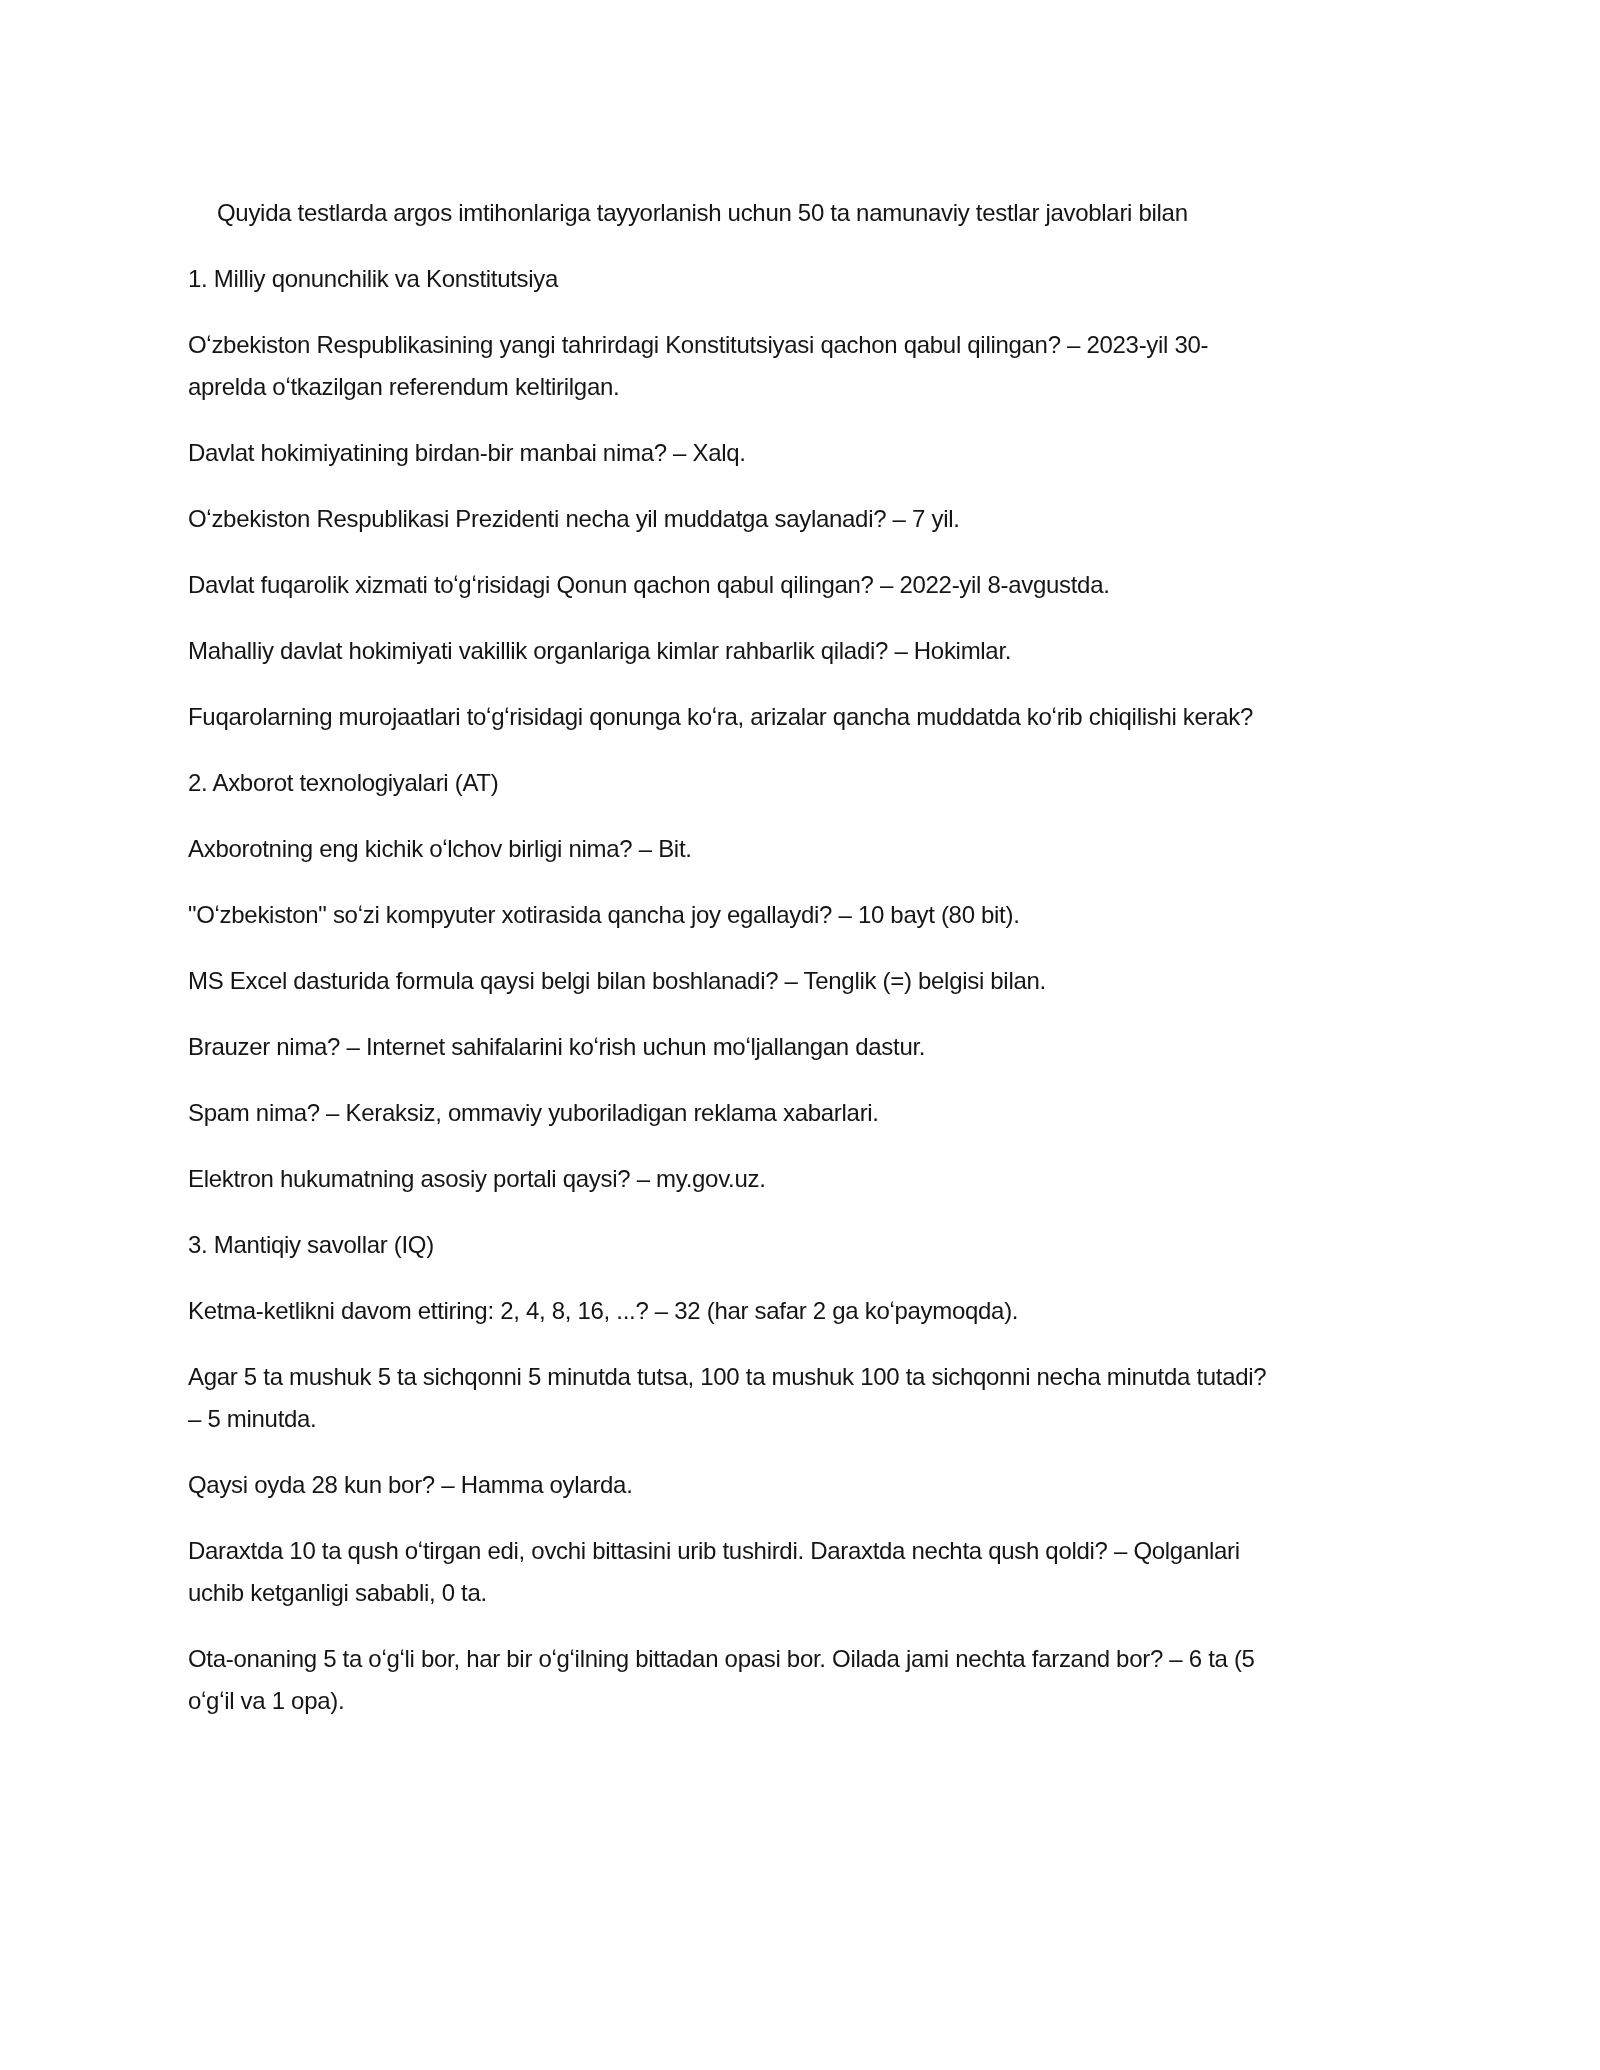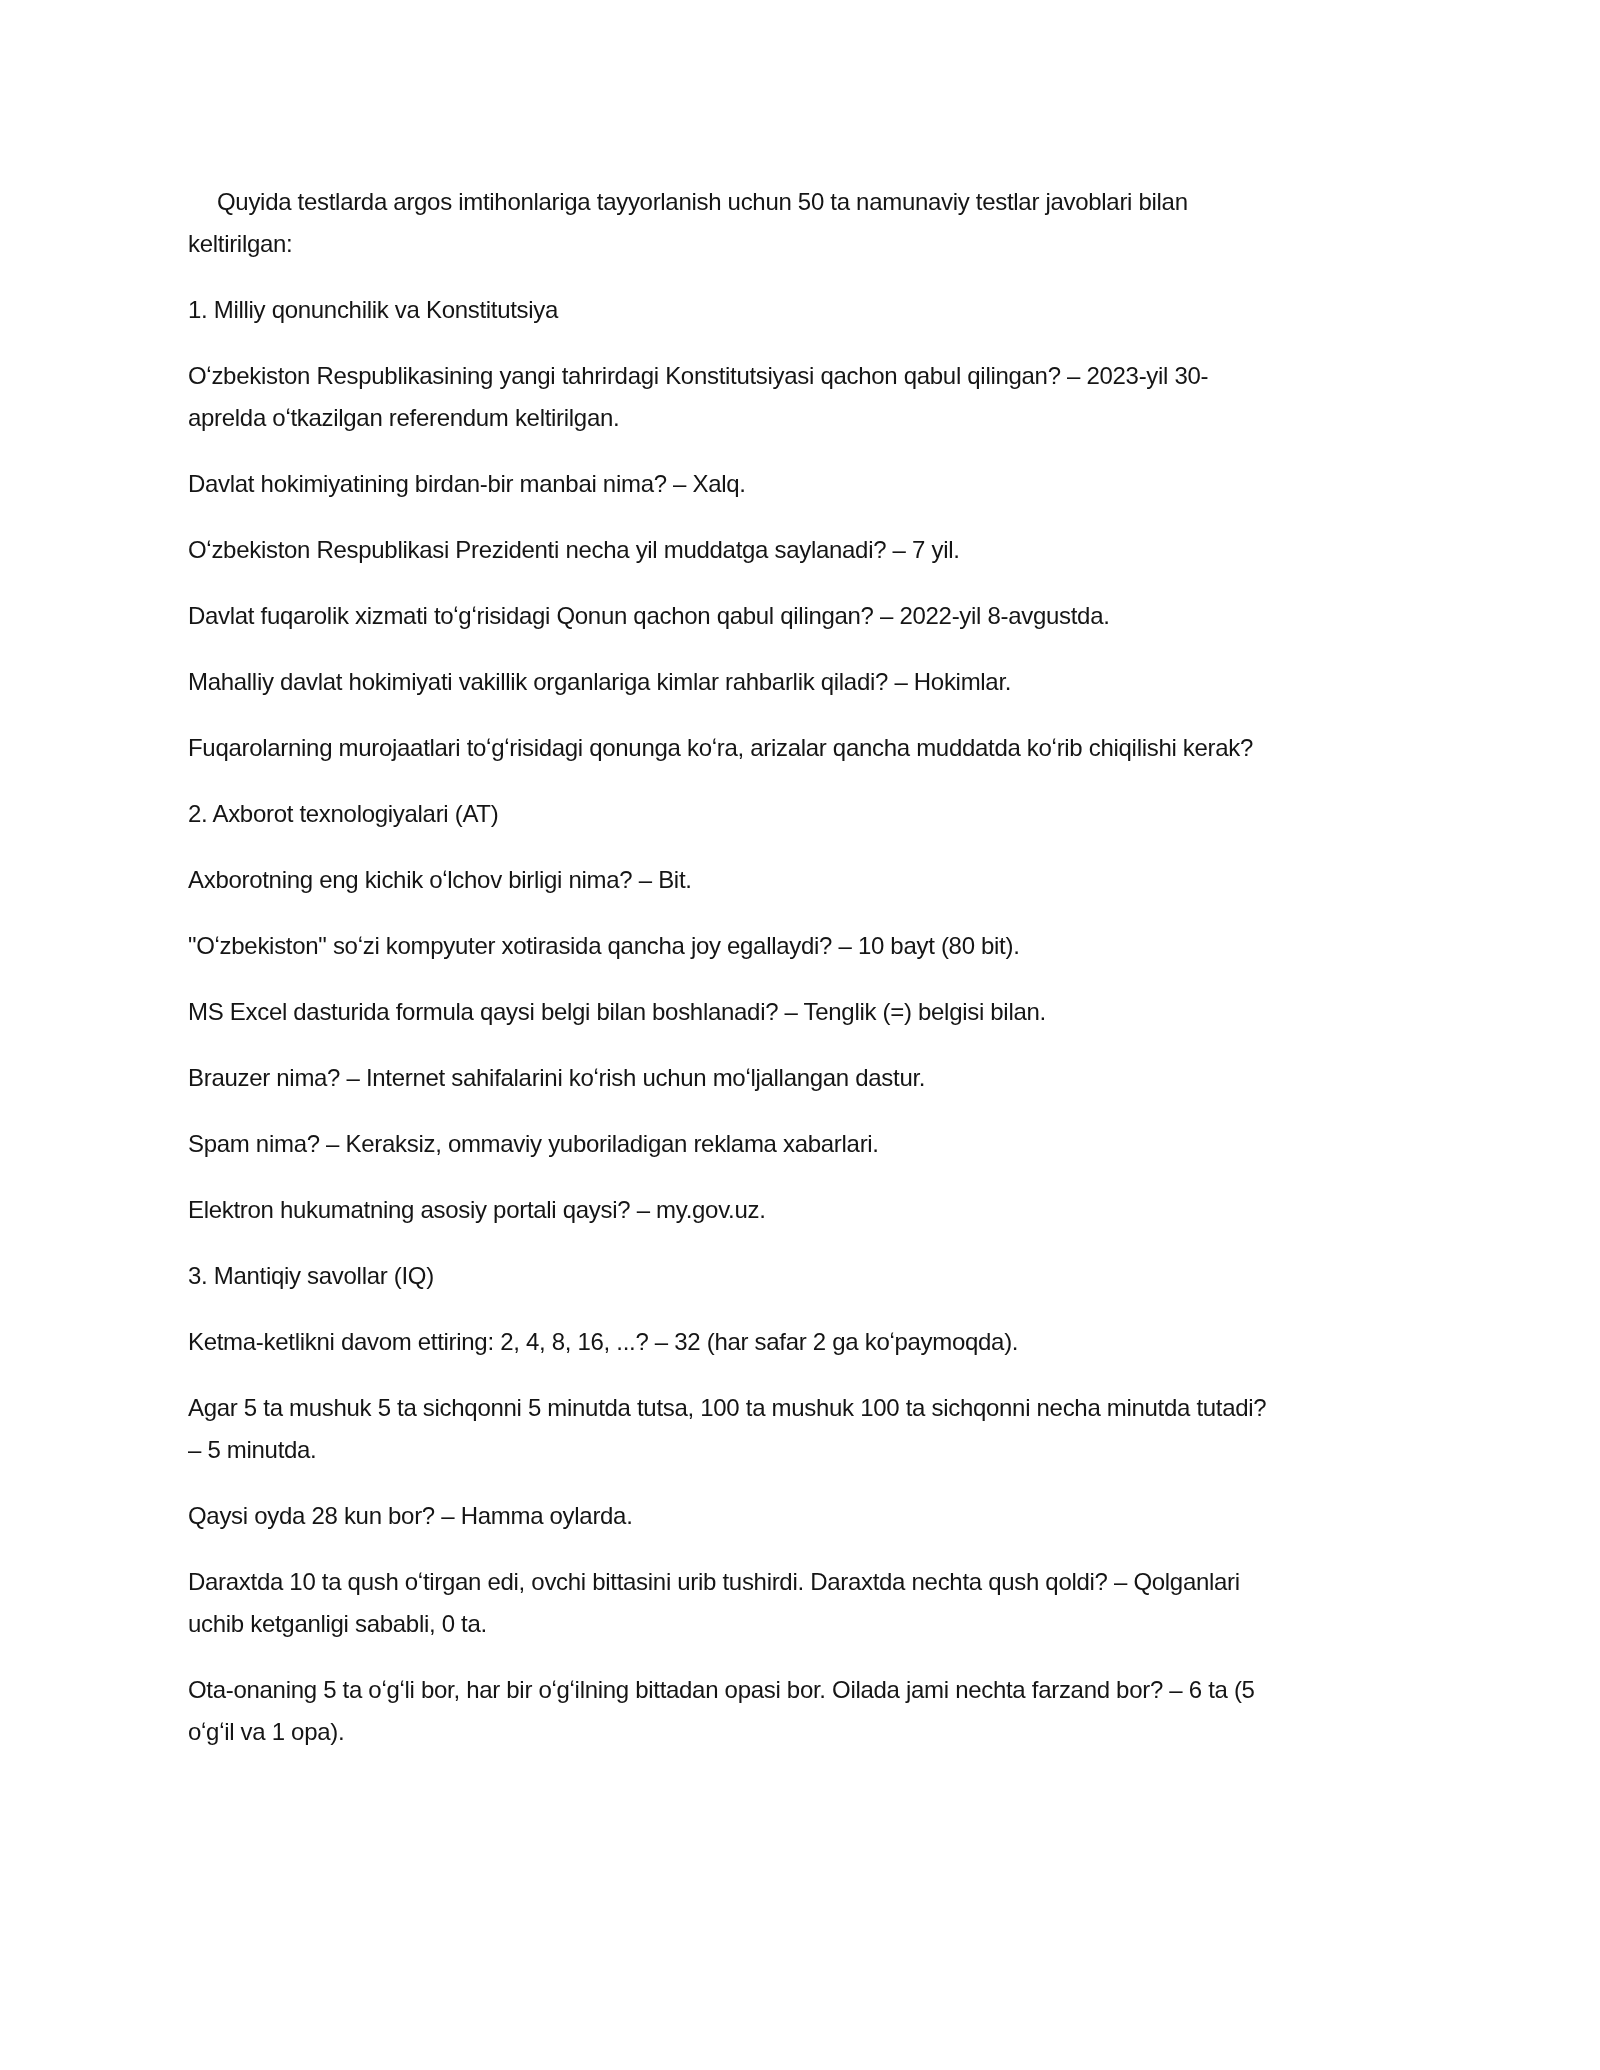--- a/index.html
+++ b/index.html
@@ -10,21 +10,21 @@
   .page {
     position: relative;
     width: 1600px;
     height: 2070px;
     background: #ffffff;
     overflow: hidden;
   }
   .doc-body {
     position: absolute;
     left: 188px;
-    top: 181px;
+    top: 192px;
     width: 1226px;
     color: #151515;
     font-family: "Liberation Sans", sans-serif;
     font-size: 24px;
     line-height: 42px;
     letter-spacing: -0.3px;
   }
   .paragraph {
     margin: 0 0 24px 0;
   }
@@ -35,21 +35,20 @@
     text-indent: 29px;
   }
 </style>
 </head>
 <body>
 
 <div class="page">
   <div class="doc-body">
       <div class="paragraph indent">
         <div class="text-line">Quyida testlarda argos imtihonlariga tayyorlanish uchun 50 ta namunaviy testlar javoblari bilan</div>
-        <div class="text-line">keltirilgan:</div>
       </div>
       <div class="paragraph">
         <div class="text-line">1. Milliy qonunchilik va Konstitutsiya</div>
       </div>
       <div class="paragraph">
         <div class="text-line">Oʻzbekiston Respublikasining yangi tahrirdagi Konstitutsiyasi qachon qabul qilingan? – 2023-yil 30-</div>
         <div class="text-line">aprelda oʻtkazilgan referendum keltirilgan.</div>
       </div>
       <div class="paragraph">
         <div class="text-line">Davlat hokimiyatining birdan-bir manbai nima? – Xalq.</div>

